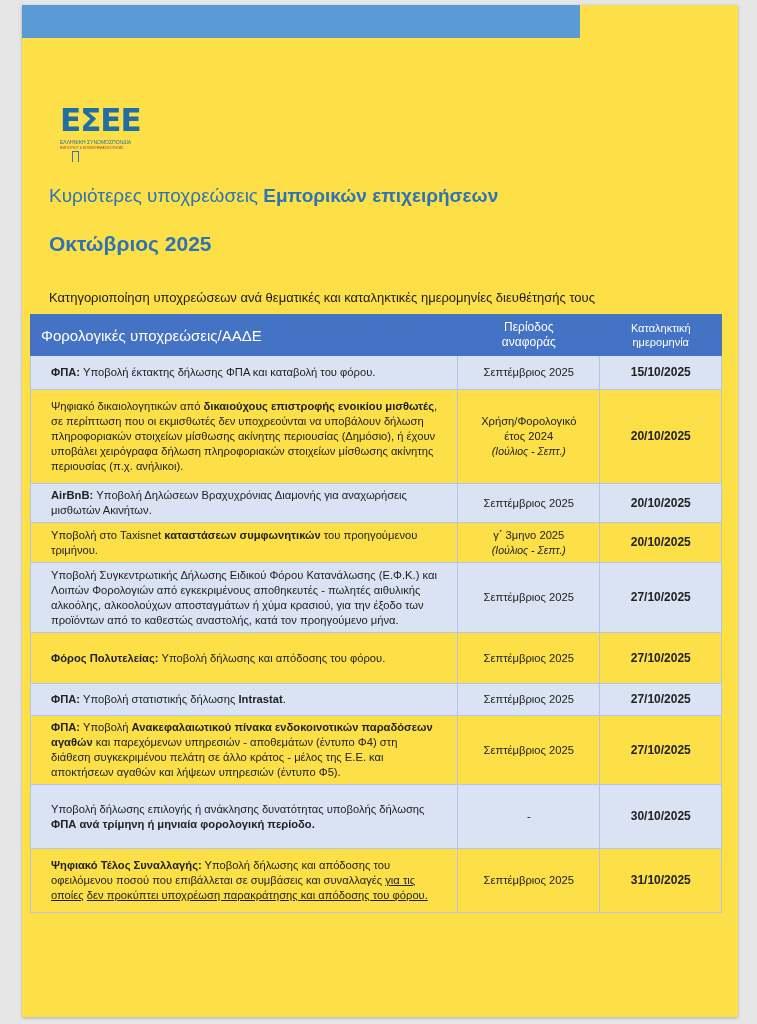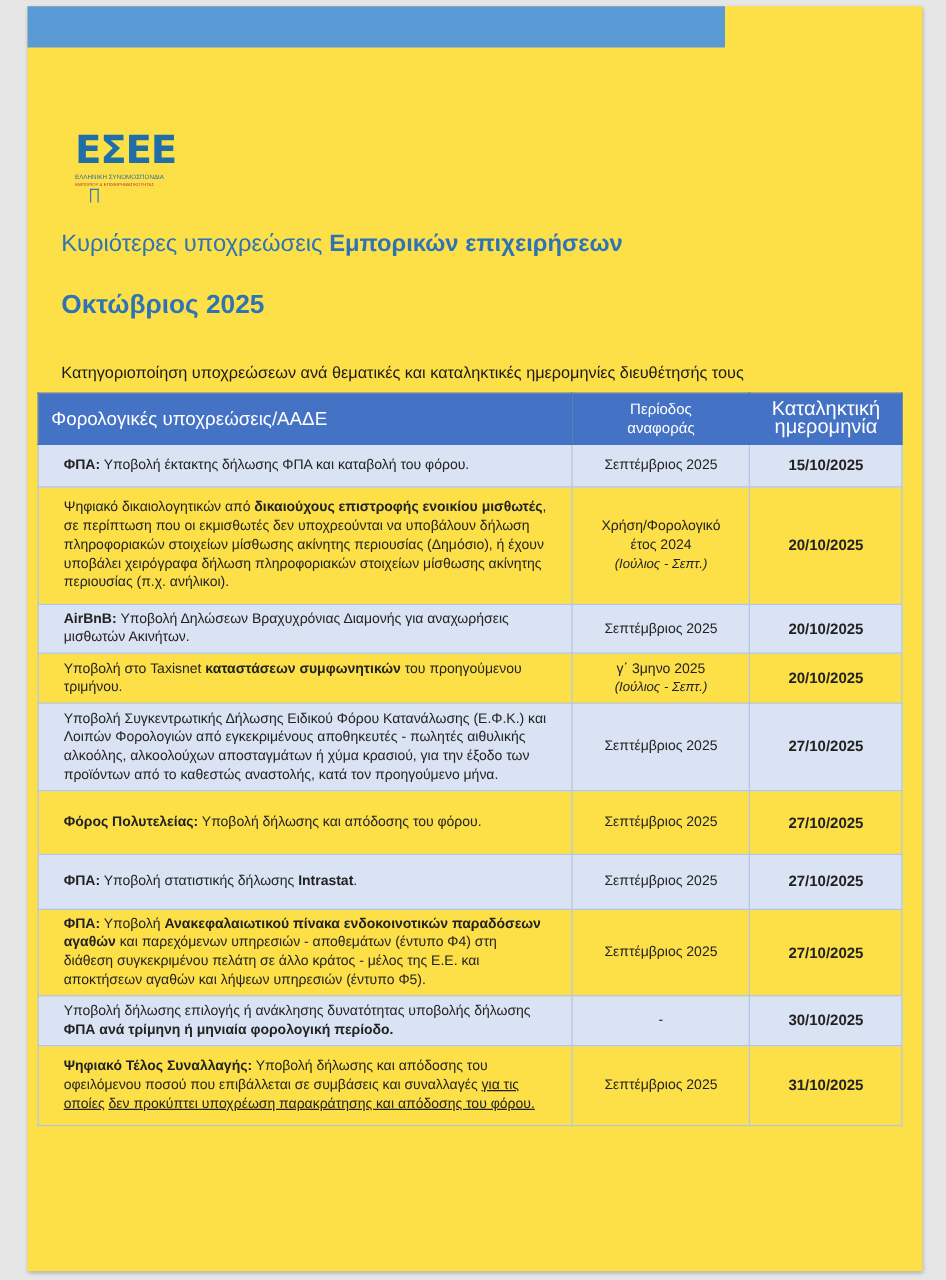--- a/index.html
+++ b/index.html
@@ -43,21 +43,21 @@
   table.obl {
     position: absolute; left: 8px; top: 309px; width: 692px;
     border-collapse: collapse; font-size: 11.2px; color: #222;
   }
   table.obl th {
     background: #4472c4; color: #fff; font-weight: normal; height: 40px; padding: 0 6px;
     border: 1px solid #4472c4;
   }
   table.obl th.h-main { text-align: left; font-size: 15px; padding-left: 10px; }
   table.obl th.h-period { font-size: 12px; line-height: 15px; text-align: center; }
-  table.obl th.h-deadline { font-size: 16px; line-height: 14px; text-align: center; }
+  table.obl th.h-deadline { font-size: 11px; line-height: 14px; text-align: center; }
   table.obl td {
     border: 1px solid #b4c6e7; padding: 4px 20px; vertical-align: middle; line-height: 15px;
   }
   table.obl tr.shade td { background: #dae3f3; }
   td.c-desc { width: 449px; }
   td.c-period { width: 110px; text-align: center; }
   td.c-deadline { width: 85px; text-align: center; font-weight: bold; font-size: 12px; }
   .it { font-style: italic; font-size: 10.5px; }
   u { text-decoration: underline; }
 </style>
@@ -130,35 +130,35 @@
           </td>
           <td class="c-deadline">27/10/2025</td>
         </tr>
         <tr style="height: 51px;">
           <td class="c-desc"><b>Φόρος Πολυτελείας:</b><span> Υποβολή δήλωσης και απόδοσης του φόρου.</span></td>
           <td class="c-period">
             <div>Σεπτέμβριος 2025</div>
           </td>
           <td class="c-deadline">27/10/2025</td>
         </tr>
-        <tr class="shade" style="height: 44px; margin-left: 44px;">
+        <tr class="shade" style="height: 32px; margin-left: 44px;">
           <td class="c-desc"><b>ΦΠΑ:</b><span> Υποβολή στατιστικής δήλωσης </span><b>Intrastat</b><span>.</span></td>
           <td class="c-period">
             <div>Σεπτέμβριος 2025</div>
           </td>
           <td class="c-deadline">27/10/2025</td>
         </tr>
         <tr style="height: 68px;">
           <td class="c-desc"><b>ΦΠΑ:</b><span> Υποβολή </span><b>Ανακεφαλαιωτικού πίνακα ενδοκοινοτικών παραδόσεων αγαθών</b><span> και παρεχόμενων υπηρεσιών - αποθεμάτων (έντυπο Φ4) στη διάθεση συγκεκριμένου πελάτη σε άλλο κράτος - μέλος της Ε.Ε. και αποκτήσεων αγαθών και λήψεων υπηρεσιών (έντυπο Φ5).</span></td>
           <td class="c-period">
             <div>Σεπτέμβριος 2025</div>
           </td>
           <td class="c-deadline">27/10/2025</td>
         </tr>
-        <tr class="shade" style="height: 40px; margin-top: 43px;">
+        <tr class="shade" style="height: 64px; margin-top: 43px;">
           <td class="c-desc"><span>Υποβολή δήλωσης επιλογής ή ανάκλησης δυνατότητας υποβολής δήλωσης </span><b>ΦΠΑ ανά τρίμηνη ή μηνιαία φορολογική περίοδο.</b></td>
           <td class="c-period">
             <div>-</div>
           </td>
           <td class="c-deadline">30/10/2025</td>
         </tr>
         <tr style="height: 64px;">
           <td class="c-desc"><b>Ψηφιακό Τέλος Συναλλαγής:</b><span>  Υποβολή δήλωσης και απόδοσης του οφειλόμενου ποσού που επιβάλλεται σε συμβάσεις και συναλλαγές </span><u>για τις οποίες</u><span> </span><u>δεν προκύπτει υποχρέωση παρακράτησης και απόδοσης του φόρου.</u></td>
           <td class="c-period">
             <div>Σεπτέμβριος 2025</div>

